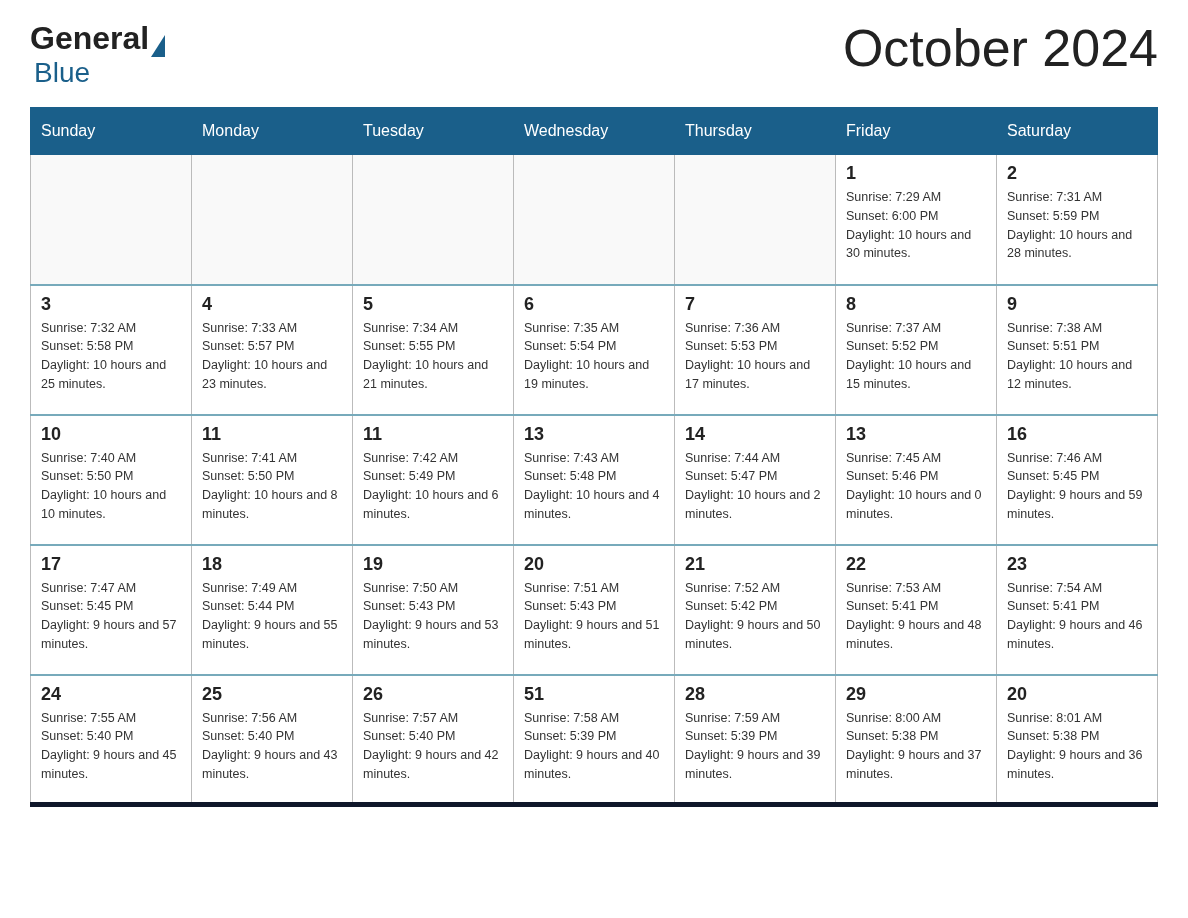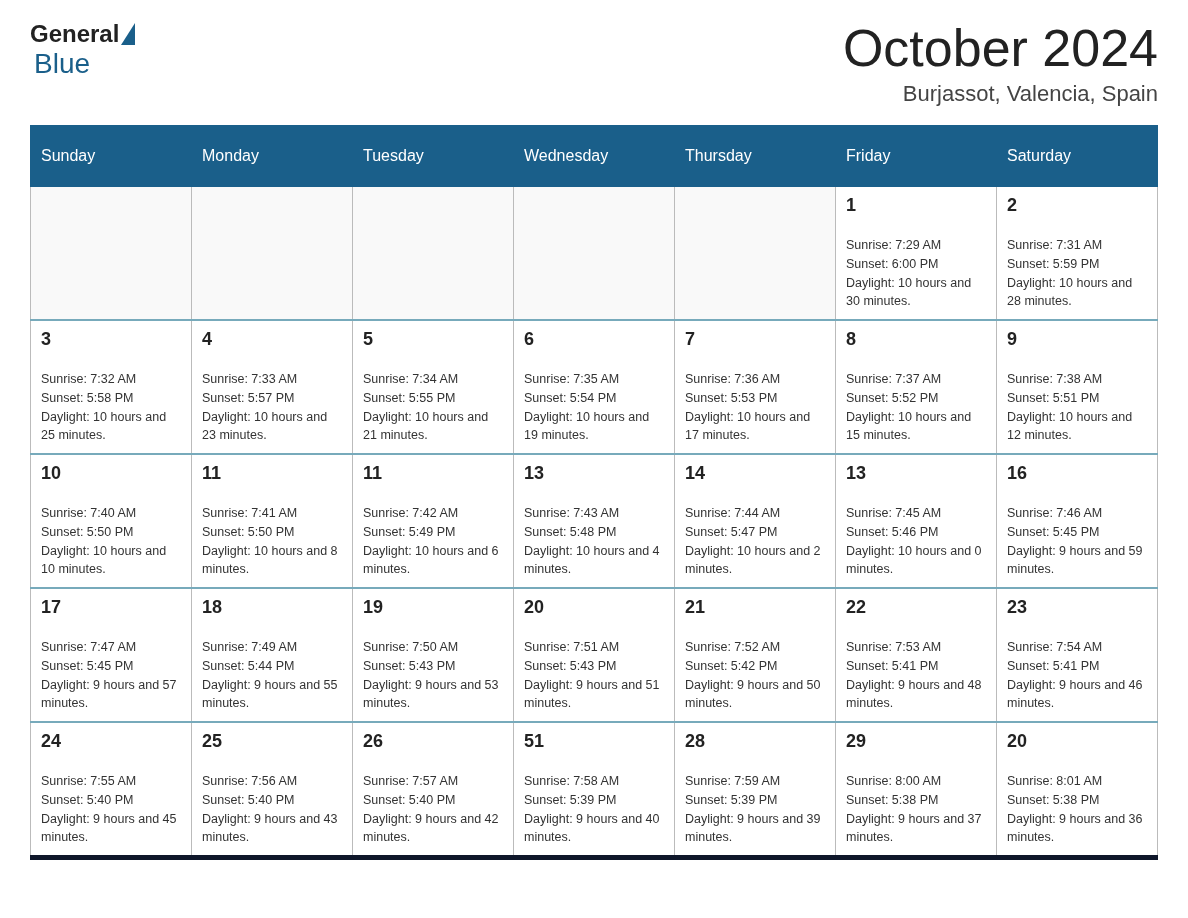--- a/index.html
+++ b/index.html
@@ -17,22 +17,22 @@
       align-items: flex-start;
       margin-bottom: 18px;
     }
     .logo {
       display: flex;
       flex-direction: column;
       align-items: flex-start;
     }
     .logo-text {
       display: flex;
-      align-items: center;
-      font-size: 24px;
+      align-items: flex-end;
+      font-size: 32px;
       font-weight: bold;
       color: #222;
     }
     .logo-general { color: #222; }
     .logo-triangle {
       width: 0; height: 0;
       border-left: 14px solid transparent;
       border-right: 0px solid transparent;
       border-bottom: 22px solid #1a5f8a;
       display: inline-block;
@@ -61,21 +61,21 @@
     .calendar-table {
       width: 100%;
       border-collapse: collapse;
       border: 1px solid #aaa;
     }
     .calendar-table th {
       background: #1a5f8a;
       color: #fff;
       font-size: 16px;
       font-weight: normal;
-      padding: 21px 10px;
+      padding: 14px 10px;
       text-align: left;
       border: 1px solid #1a5f8a;
     }
     .calendar-table td {
       vertical-align: top;
       padding: 8px 10px;
       border: 1px solid #bbb;
       width: 14.28%;
       min-height: 110px;
       height: 130px;
@@ -86,21 +86,20 @@
       font-size: 18px;
       font-weight: bold;
       color: #222;
       display: block;
       margin-bottom: 4px;
     }
     .sun-info {
       font-size: 12.5px;
       line-height: 1.5;
       color: #333;
-      margin-top: 20px;
     }
     .empty-cell {
       background: #f9f9f9;
     }
     tr:nth-child(even) td {
       background: #fff;
     }
     .calendar-table tbody tr td {
       border-bottom: 2px solid #7ab;
     }
@@ -116,21 +115,20 @@
     <div class="logo-text">
       <span class="logo-general">General</span>
       <span class="logo-triangle"></span>
     </div>
     <div style="margin-left:4px;">
       <span class="logo-blue">Blue</span>
     </div>
   </div>
   <div class="title-block">
     <div class="month-title">October 2024</div>
-    <div class="location">Burjassot, Valencia, Spain</div>
   </div>
 </div>
 
 <table class="calendar-table">
   <thead>
     <tr>
     <th>Sunday</th>
         <th>Monday</th>
         <th>Tuesday</th>
         <th>Wednesday</th>

